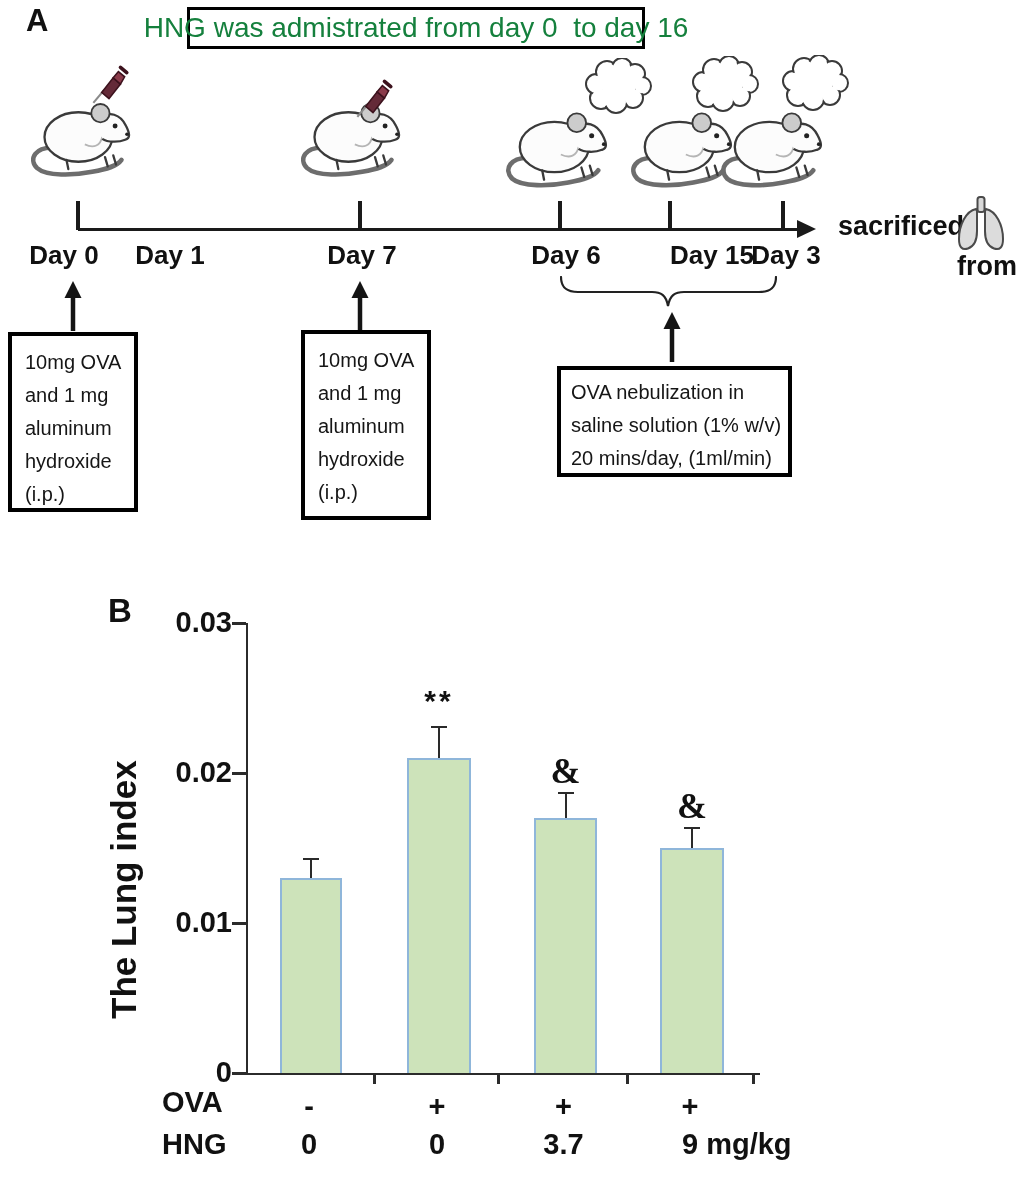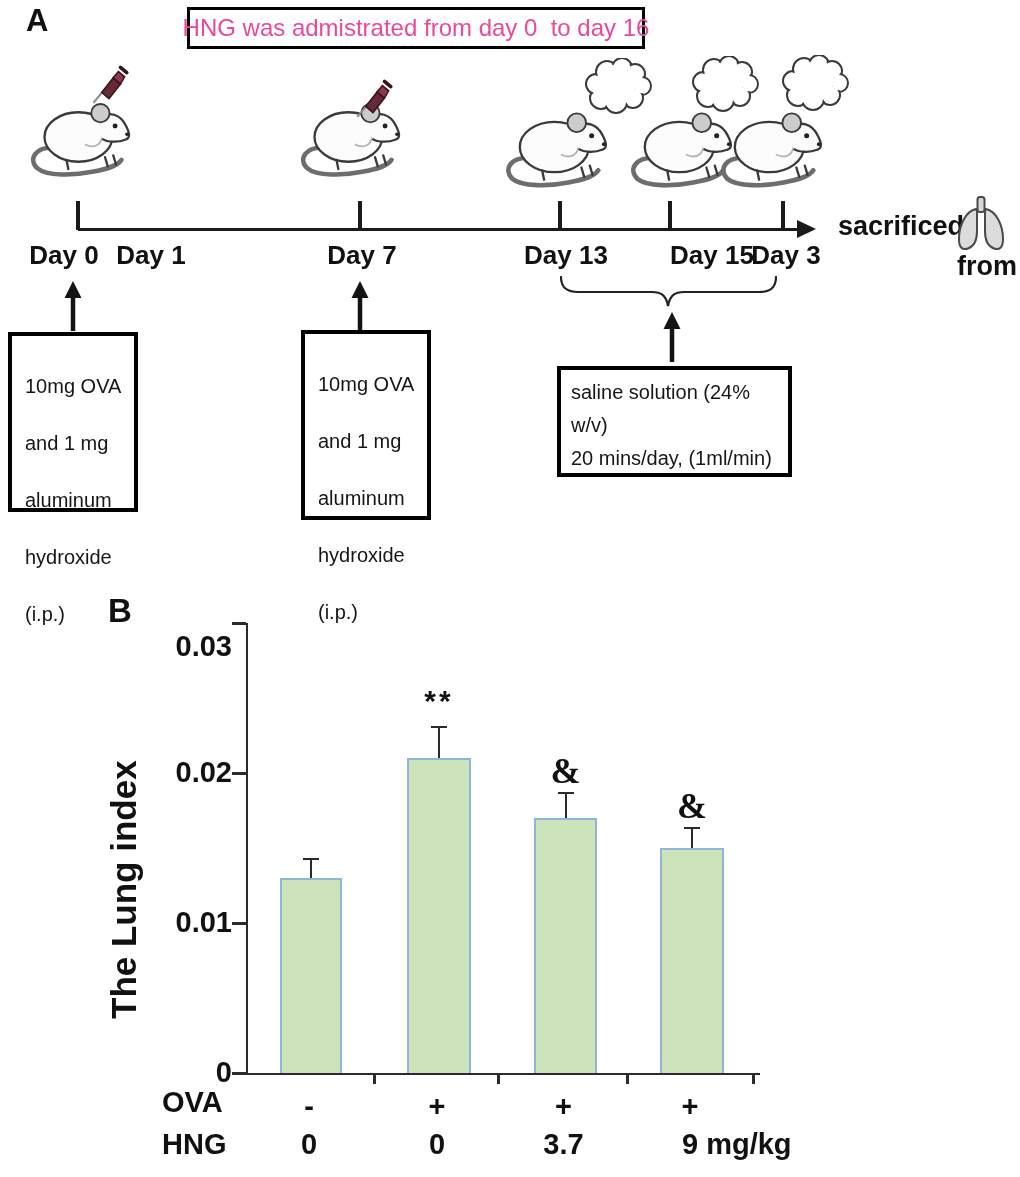--- a/index.html
+++ b/index.html
@@ -3,32 +3,32 @@
 <meta charset="utf-8">
 <style>
   html,body{margin:0;padding:0;background:#fff;}
   #page{position:relative;width:1020px;height:1177px;background:#fff;overflow:hidden;
         font-family:"Liberation Sans",sans-serif;color:#111;}
   .abs{position:absolute;}
   
   .panel-label{font-weight:bold;font-size:31px;color:#111;}
   .header-box{position:absolute;left:187px;top:7px;width:452px;height:36px;border:3px solid #000;
               display:flex;align-items:center;justify-content:center;}
-  .header-box span{font-size:24px;color:#ec4899;white-space:pre;}
+  .header-box span{font-size:28px;color:#15803d;white-space:pre;}
   .tl-line{position:absolute;left:78px;top:228px;width:722px;height:3px;background:#1a1a1a;}
   .tl-arrowhead{position:absolute;left:797px;top:220px;width:0;height:0;
                 border-left:19px solid #1a1a1a;border-top:9px solid transparent;border-bottom:9px solid transparent;}
   .tl-tick{position:absolute;top:201px;width:4px;height:29px;background:#1a1a1a;}
   .day-label{position:absolute;top:240px;transform:translateX(-50%);font-weight:bold;font-size:26px;white-space:nowrap;}
   .sacrificed{position:absolute;left:838px;top:211px;font-weight:bold;font-size:27px;}
   .lung-word{position:absolute;left:957px;top:251px;font-weight:bold;font-size:27px;}
   .info-box{position:absolute;border:4px solid #000;background:#fff;box-sizing:border-box;}
   .info-box .line{font-size:20px;color:#161616;}
   .box-inject{padding:10px 0 0 13px;}
-  .box-inject .line{line-height:33px;margin-top:24px;}
+  .box-inject .line{line-height:33px;}
   .box-neb{padding:6px 0 0 10px;}
   .box-neb .line{line-height:33px;}
   
   .y-axis-label{position:absolute;left:100px;top:710px;height:360px;width:48px;
                 display:flex;align-items:center;justify-content:center;
                 writing-mode:vertical-rl;transform:rotate(180deg);
                 font-weight:bold;font-size:35px;white-space:nowrap;}
   #plot-area{position:absolute;left:246px;top:623px;width:512px;height:450px;
              border-left:2.5px solid #2b2b2b;border-bottom:2.5px solid #2b2b2b;box-sizing:content-box;}
   .bar{position:absolute;box-sizing:border-box;}
@@ -143,23 +143,23 @@
 
   <div class="tl-line"></div>
   <div class="tl-arrowhead"></div>
   <div class="tl-tick" style="left:76px"></div>
   <div class="tl-tick" style="left:358px"></div>
   <div class="tl-tick" style="left:558px"></div>
   <div class="tl-tick" style="left:668px"></div>
   <div class="tl-tick" style="left:781px"></div>
 
   <div class="day-label" style="left:64px">Day 0</div>
-  <div class="day-label" style="left:151px">Day 1</div>
+  <div class="day-label" style="left:170px">Day 1</div>
   <div class="day-label" style="left:362px">Day 7</div>
-  <div class="day-label" style="left:566px">Day 13</div>
+  <div class="day-label" style="left:566px">Day 6</div>
   <div class="day-label" style="left:712px">Day 15</div>
   <div class="day-label" style="left:786px">Day 3</div>
 
   <div class="sacrificed">sacrificed</div>
   <svg class="abs" style="left:955px;top:195px" width="52" height="58">
       <use href="#sym-lungs"></use>
     </svg>
   <div class="lung-word">from</div>
 
   <svg class="abs" style="left:62px;top:281px" width="22" height="52">
@@ -185,21 +185,22 @@
   </div>
 
   <svg class="abs" style="left:560px;top:276px" width="217" height="34">
     <path d="M1,1 C1,12 7,16 18,16 L92,16 C101,16 106,19 108,30 C110,19 115,16 124,16 L199,16 C210,16 216,12 216,1" fill="none" stroke="#222" stroke-width="2.2" stroke-linecap="round"></path>
   </svg>
   <svg class="abs" style="left:661px;top:311px" width="22" height="54">
       <use href="#sym-up-arrow"></use>
     </svg>
 
   <div class="info-box box-neb" style="left:557px;top:366px;width:235px;height:111px;">
-    <div class="line">saline solution (24% w/v)</div>
+    <div class="line">OVA nebulization in</div>
+    <div class="line">saline solution (1% w/v)</div>
     <div class="line">20 mins/day, (1ml/min)</div>
   </div>
 
   <div class="abs panel-label" style="left:108px;top:592px;font-size:33px;">B</div>
 
   <div class="y-axis-label">The Lung index</div>
 
   <div id="plot-area">
       <div class="bar" style="left: 32px; top: 255px; width: 62px; height: 195px; background: rgb(205, 227, 186); border-top: 2px solid rgb(143, 182, 218); border-right: 2px solid rgb(143, 182, 218); border-bottom: none; border-left: 2px solid rgb(143, 182, 218); border-image: initial;"></div>
       <div class="err-line" style="left: 62px; top: 237px; height: 18px;"></div>
@@ -217,21 +218,21 @@
       <div class="err-cap" style="left: 436px; top: 203.5px; width: 16px;"></div>
       <div class="ann ann-amp" style="left: 444px; top: 161.5px;">&amp;</div>
     </div>
   <div id="axis-extras">
       <div class="y-tick-label" style="top: 1056px;">0</div>
       <div class="y-tick-mark" style="left: 232px; top: 1071.5px;"></div>
       <div class="y-tick-label" style="top: 906px;">0.01</div>
       <div class="y-tick-mark" style="left: 232px; top: 921.5px;"></div>
       <div class="y-tick-label" style="top: 756px;">0.02</div>
       <div class="y-tick-mark" style="left: 232px; top: 771.5px;"></div>
-      <div class="y-tick-label" style="top: 630px;">0.03</div>
+      <div class="y-tick-label" style="top: 606px;">0.03</div>
       <div class="y-tick-mark" style="left: 232px; top: 621.5px;"></div>
       <div class="x-tick-mark" style="left: 373px;"></div>
       <div class="x-tick-mark" style="left: 497px;"></div>
       <div class="x-tick-mark" style="left: 626px;"></div>
       <div class="x-tick-mark" style="left: 752px;"></div>
       <div class="x-row-label" style="top: 1086px;">OVA</div>
       <div class="x-val" style="top: 1090px; left: 309px; transform: translateX(-50%);">-</div>
       <div class="x-val" style="top: 1090px; left: 437px; transform: translateX(-50%);">+</div>
       <div class="x-val" style="top: 1090px; left: 563.5px; transform: translateX(-50%);">+</div>
       <div class="x-val" style="top: 1090px; left: 690px; transform: translateX(-50%);">+</div>

